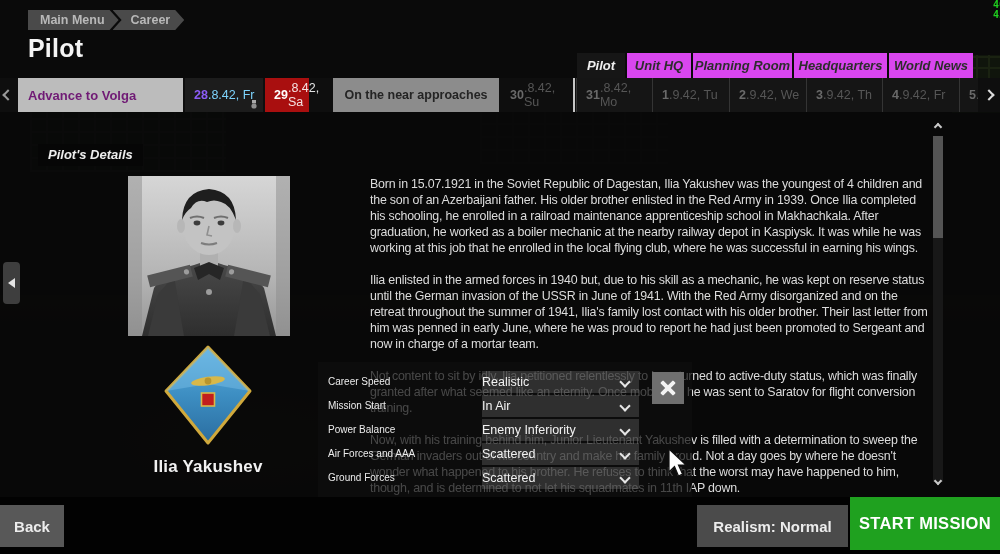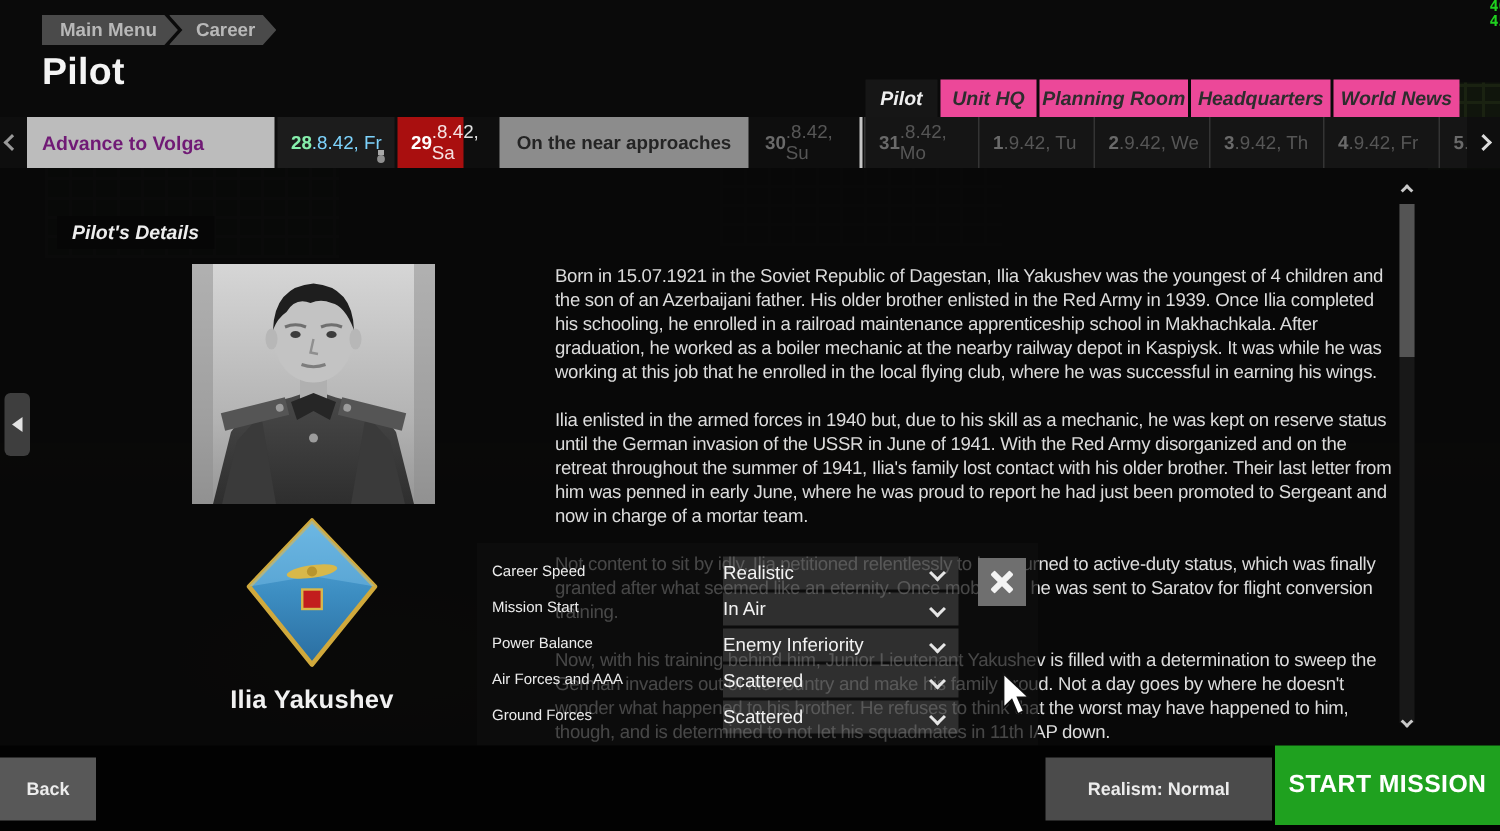--- a/index.html
+++ b/index.html
@@ -43,34 +43,34 @@
     padding-left:18px;
   }
   .page-title { left:28px; top:34px; color:#f4f4f4; font-size:25px; font-weight:bold; letter-spacing:.2px; }
   .fps { right:-5px; top:0; color:#1fd11f; font-family:"DejaVu Sans Mono", monospace;
     font-size:10px; line-height:10px; font-weight:bold; text-align:left; }
 
   
   .tabs { left:577px; top:53px; height:25px; display:flex; gap:2px; }
   .tab {
     height:25px; display:flex; align-items:center; justify-content:center;
-    background:#ec4899; color:#2d2d2d; font-size:13px; font-weight:bold; font-style:italic;
+    background:#d946ef; color:#2d2d2d; font-size:13px; font-weight:bold; font-style:italic;
     padding:0 1px; cursor:default;
   }
   .tab.active { background:#161616; color:#efefef; }
 
   
   .timeline { left:0; top:78px; width:1000px; height:34px; background:#0e0e0e; }
   .tl-cell { position:absolute; top:0; height:34px; display:flex; align-items:center; }
   .tl-mission { left:18px; width:165px; background:#bcbcbc; color:#701a75;
     font-size:13px; font-weight:bold; padding-left:10px; }
   .tl-date { font-size:12.5px; padding-left:9px; }
   .tl-day { font-weight:bold; }
   .tl-d0 { left:185px; width:78px; background:#1c1c1c; }
-  .tl-d0 .tl-day { color:#86efac; } .tl-d0 .tl-suffix { color:#7dd3fc; }
+  .tl-d0 .tl-day { color:#8b5cf6; } .tl-d0 .tl-suffix { color:#7dd3fc; }
   .tl-d1 { left:265px; width:44px; background:#a90f0f; }
   .tl-d1 .tl-day { color:#ffffff; } .tl-d1 .tl-suffix { color:rgba(255,255,255,.88); }
   .tl-phase { left:333px; width:166px; background:#8c8c8c; color:#242424;
     font-size:12.5px; font-weight:bold; justify-content:center; }
   .tl-dim .tl-day { color:#6a6a6a; } .tl-dim .tl-suffix { color:#565656; }
   .tl-d2 { left:501px; width:70px; }
   .tl-sep { left:573px; top:78px; width:2px; height:34px; background:#c6c6c6; }
   .tl-future { border-left:1px solid #343434; background:#151515; }
   .tl-d3 { left:576px; width:76px; }
   .tl-d4 { left:652px; width:77px; }
@@ -123,21 +123,21 @@
   .dlg-select .chev { position:absolute; right:10px; top:7px; border-color:#e6e6e6; }
   .dlg-close { left:334px; top:10px; width:32px; height:32px; background:#6f6f6f; }
   .dlg-close::before, .dlg-close::after { content:""; position:absolute; left:7px; top:14px;
     width:18px; height:4px; background:#f3f3f3; border-radius:1px; }
   .dlg-close::before { transform:rotate(45deg); }
   .dlg-close::after { transform:rotate(-45deg); }
 
   
   .footer { left:0; top:497px; width:1000px; height:57px; background:#020202; }
   .btn { position:absolute; display:flex; align-items:center; justify-content:center;
-    color:#ececec; font-size:12px; font-weight:bold; }
+    color:#ececec; font-size:15px; font-weight:bold; }
   .btn-back { left:0; top:8px; width:64px; height:42px; background:#585858; }
   .btn-options { left:607px; top:8px; width:88px; height:42px; background:#3d3d3d; }
   .btn-realism { left:697px; top:8px; width:151px; height:42px; background:#4b4b4b; }
   .btn-start { left:850px; top:0; width:150px; height:53px; background:#1fa11f;
     color:#fff; font-size:16.5px; letter-spacing:.3px; }
 
   .cursor { left:666px; top:448px; width:22px; height:30px; z-index:50; }
 </style>
 </head>
 <body>

